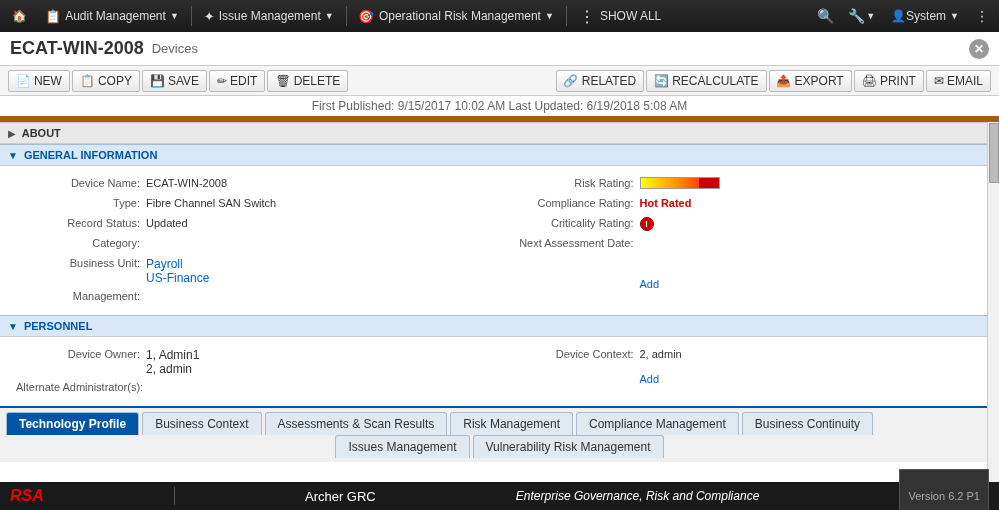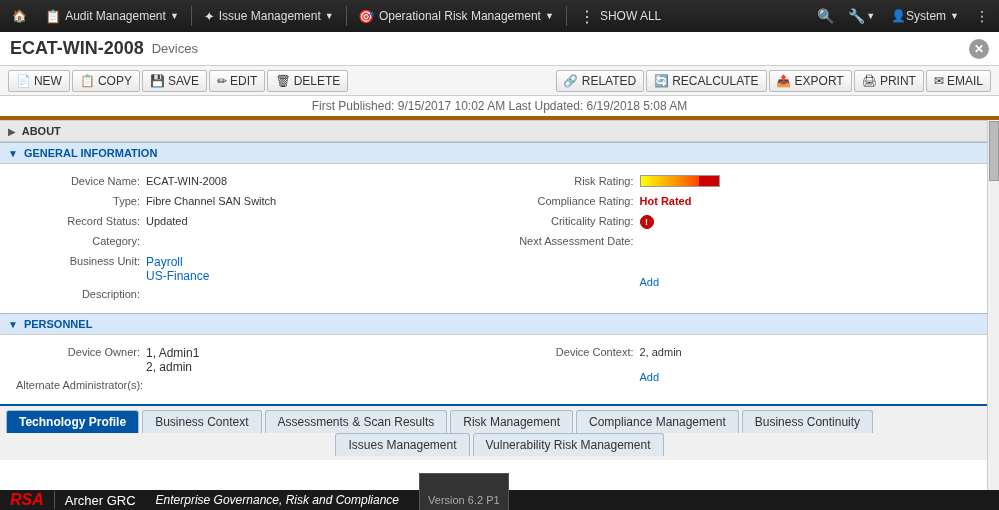--- a/index.html
+++ b/index.html
@@ -95,21 +95,21 @@
     .toolbar-btn .btn-icon { font-size: 12px; }
     .toolbar-right { margin-left: auto; display: flex; align-items: center; gap: 2px; }
 
     
     .published-bar {
       background: #fff;
       text-align: center;
       padding: 3px;
       font-size: 11px;
       color: #666;
-      border-bottom: 4px solid #a16207;
+      border-bottom: 6px solid #a16207;
     }
 
     
     .main-content {
       background: #fff;
       overflow-y: auto;
       height: calc(510px - 32px - 34px - 30px - 22px - 32px - 16px);
       position: relative;
     }
 
@@ -217,29 +217,30 @@
     }
     .tab.active {
       background: #0055a5;
       color: #fff;
       font-weight: bold;
     }
 
     
     .bottom-bar {
       background: #1a1a1a;
-      height: 20px;
+      height: 28px;
       display: flex;
       align-items: center;
       padding: 0 10px;
       gap: 10px;
       position: absolute;
       bottom: 0;
       left: 0;
       right: 0;
+      justify-content: space-between;
     }
     .rsa-logo {
       display: flex;
       align-items: center;
       gap: 6px;
     }
     .rsa-text {
       color: #e00;
       font-size: 16px;
       font-weight: bold;
@@ -417,21 +418,21 @@
             <span class="form-value"></span>
           </div>
           <div class="form-row" style="align-items: flex-start;">
             <span class="form-label">Business Unit:</span>
             <span class="form-value">
               <div><a href="#">Payroll</a></div>
               <div><a href="#">US-Finance</a></div>
             </span>
           </div>
           <div class="form-row">
-            <span class="form-label">Description:</span>
+            <span class="form-label">Management:</span>
             <span class="form-value"></span>
           </div>
         </div>
 
         <div>
           <div class="form-row">
             <span class="form-label">Risk Rating:</span>
             <span class="form-value">
               <div class="risk-bar-container">
                 <div class="risk-bar-bg">

